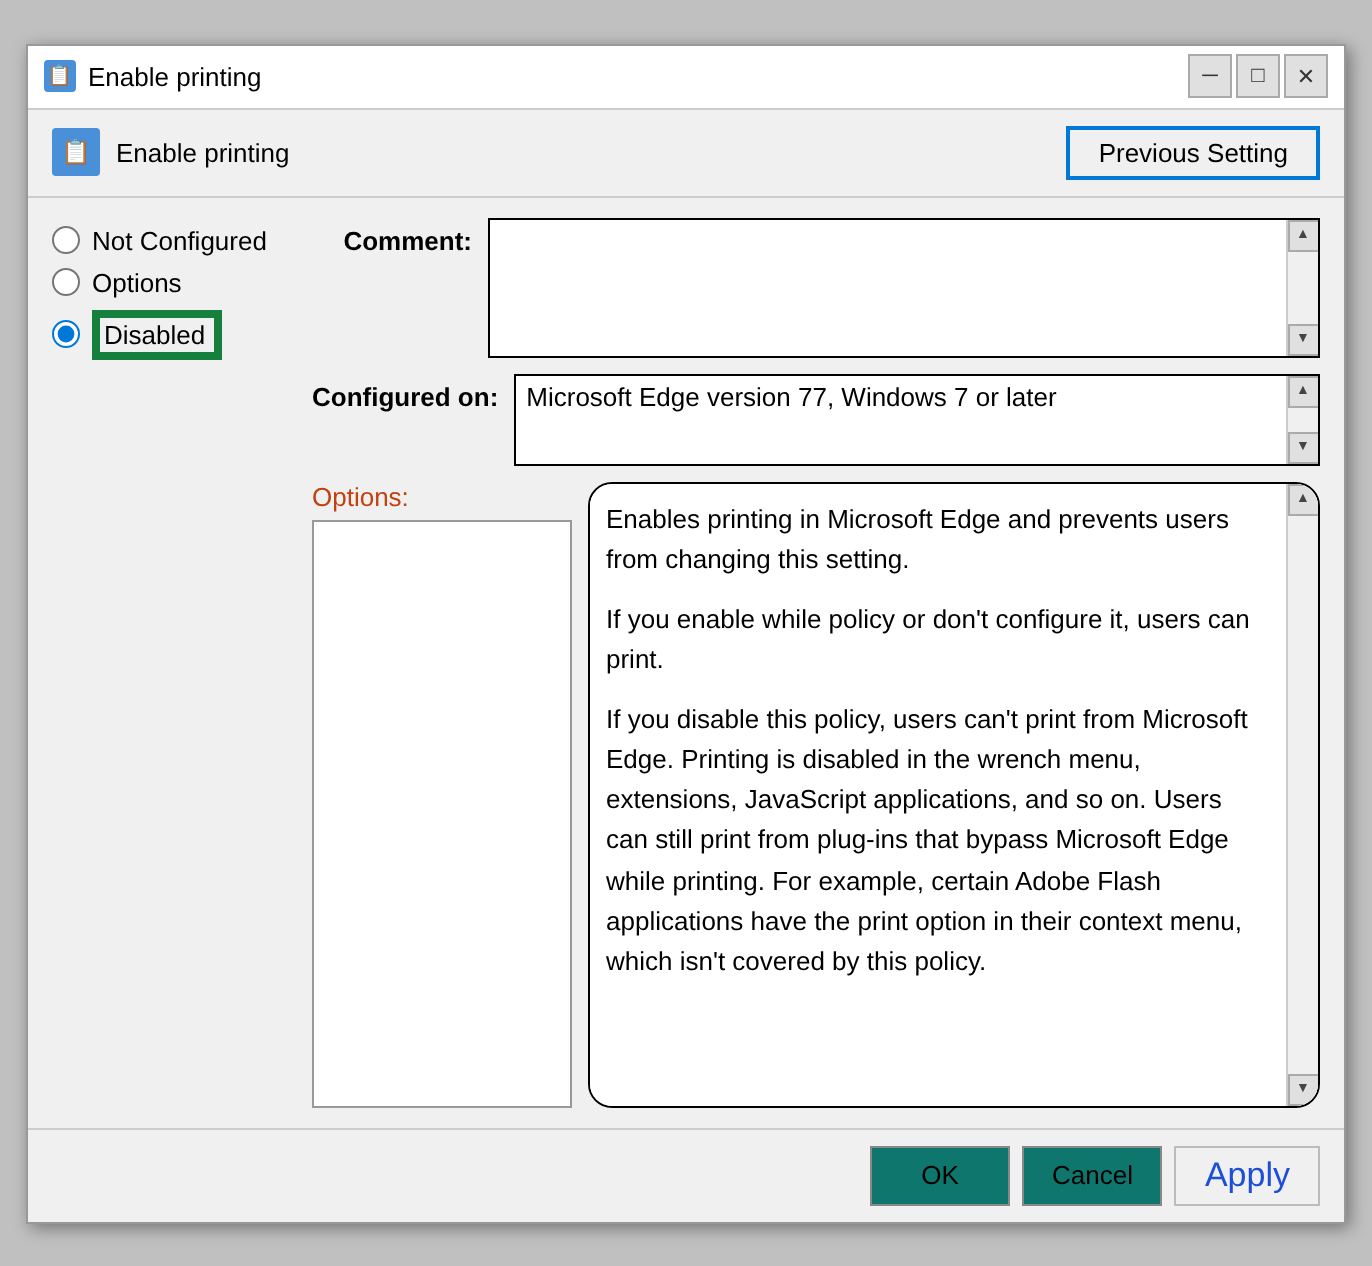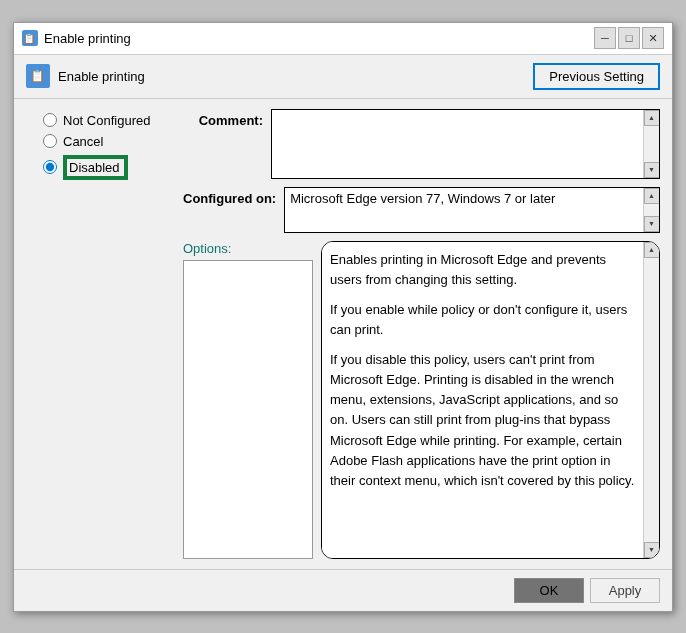--- a/index.html
+++ b/index.html
@@ -126,22 +126,20 @@
     }
 
     .btn.active-border {
       border: 2px solid #0078d7;
     }
 
     .content {
       display: flex;
       flex: 1;
       padding: 10px 12px;
-      gap: 10px;
-      margin-left: 17px;
     }
 
     .left-panel {
       width: 130px;
       display: flex;
       flex-direction: column;
       gap: 4px;
       flex-shrink: 0;
     }
 
@@ -209,21 +207,21 @@
 
     .options-section {
       width: 130px;
       flex-shrink: 0;
       display: flex;
       flex-direction: column;
     }
 
     .section-label {
       font-size: 13px;
-      color: #0f766e;
+      color: #c2410c;
       margin-bottom: 4px;
     }
 
     .options-box {
       flex: 1;
       border: 1px solid #999;
       background: white;
       min-height: 250px;
     }
 
@@ -265,33 +263,33 @@
       display: flex;
       justify-content: flex-end;
       gap: 6px;
       background: #f0f0f0;
     }
 
     .btn-ok {
       min-width: 70px;
       padding: 4px 14px;
       border: 1px solid #888;
-      background: #737373;
+      background: #0f766e;
       cursor: pointer;
       font-size: 13px;
     }
 
     .btn-apply {
       min-width: 70px;
       padding: 4px 14px;
       border: 1px solid #bbb;
       background: #f0f0f0;
       cursor: pointer;
-      font-size: 13px;
-      color: #404040;
+      font-size: 17px;
+      color: #1d4ed8;
     }
 
     .field-box {
       border: 1px solid #000000;
       background: white;
       display: flex;
       overflow: hidden;
     }
 
     .field-box-inner {
@@ -357,21 +355,21 @@
     <div class="left-panel">
       <div class="radio-group">
 
         <label class="radio-item">
           <input type="radio" name="setting" style="">
           <span class="radio-label">Not Configured</span>
         </label>
 
         <label class="radio-item">
           <input type="radio" name="setting" style="">
-          <span class="radio-label">Cancel</span>
+          <span class="radio-label">Options</span>
         </label>
 
         <label class="radio-item">
           <input type="radio" name="setting" checked="" style="">
           <div class="disabled-label-box">
             <span class="radio-label">Disabled</span>
           </div>
         </label>
       </div>
     </div>
@@ -424,15 +422,16 @@
               <div class="sb-arrow">▼</div>
             </div>
           </div>
         </div>
       </div>
     </div>
   </div>
 
   <div class="bottom-bar">
     <button class="btn-ok">OK</button>
+    <button class="btn-ok">Cancel</button>
     <button class="btn-apply">Apply</button>
   </div>
 </div>
 
 </body></html>

